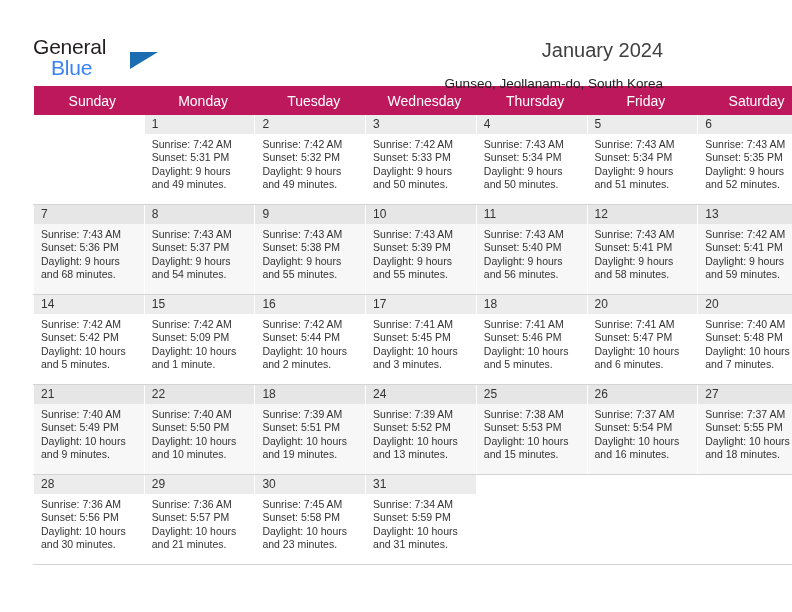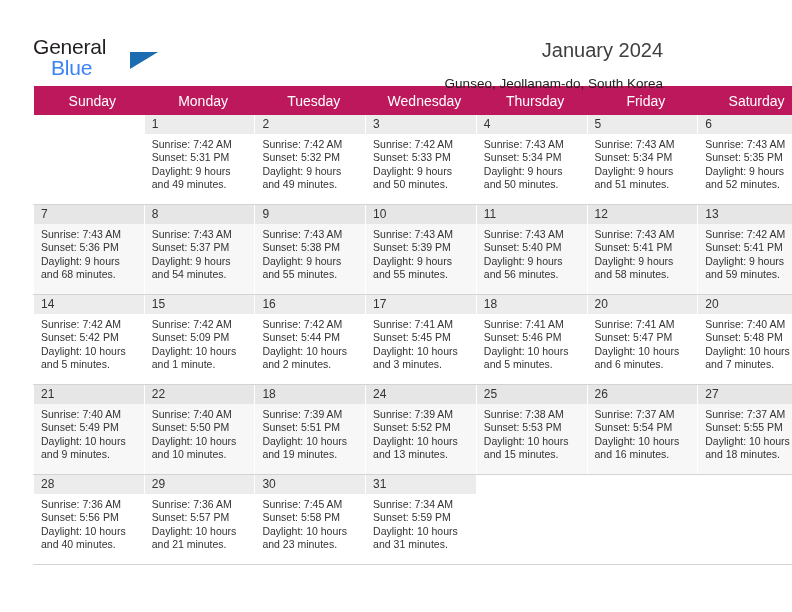--- a/index.html
+++ b/index.html
@@ -494,21 +494,21 @@
           </td>
         </tr>
         <tr class="week-row">
           <td class="sep">
             <div class="cell-inner">
               <span class="daynum">28</span>
               <div class="lines">
                 <div>Sunrise: 7:36 AM</div>
                 <div>Sunset: 5:56 PM</div>
                 <div>Daylight: 10 hours</div>
-                <div>and 40 minutes.</div>
+                <div>and 30 minutes.</div>
               </div>
             </div>
           </td>
           <td class="sep">
             <div class="cell-inner">
               <span class="daynum">29</span>
               <div class="lines">
                 <div>Sunrise: 7:36 AM</div>
                 <div>Sunset: 5:57 PM</div>
                 <div>Daylight: 10 hours</div>

